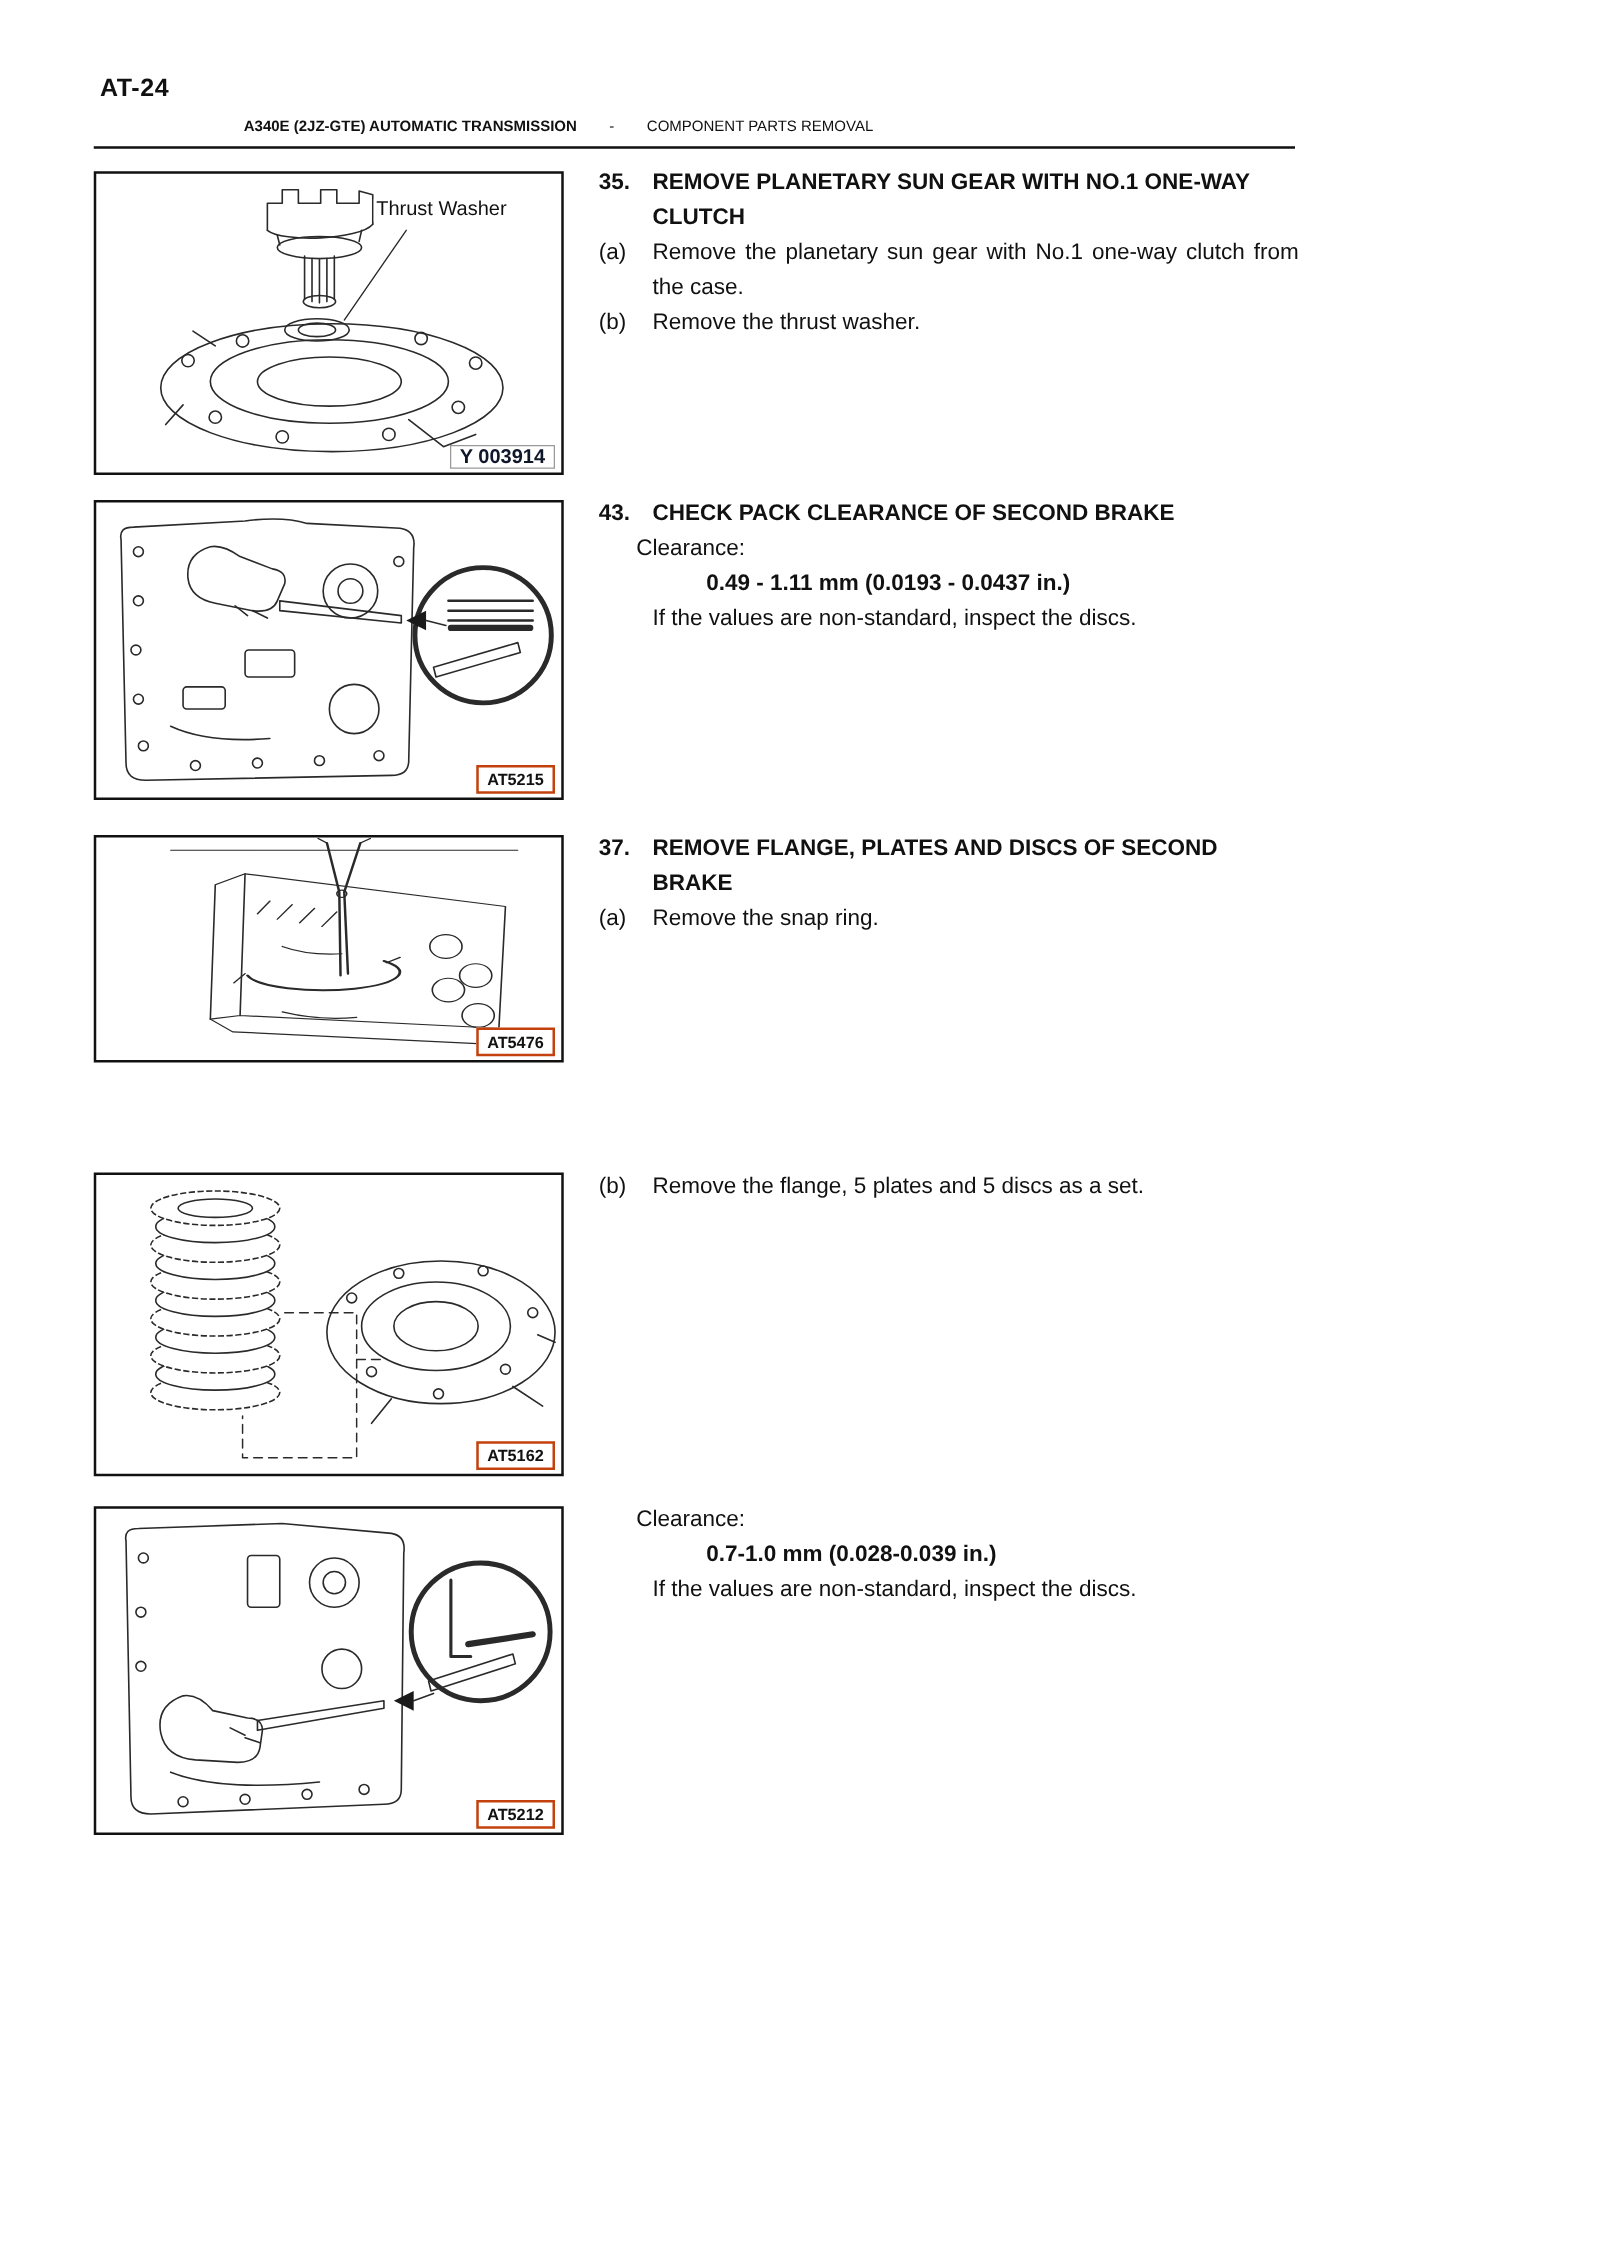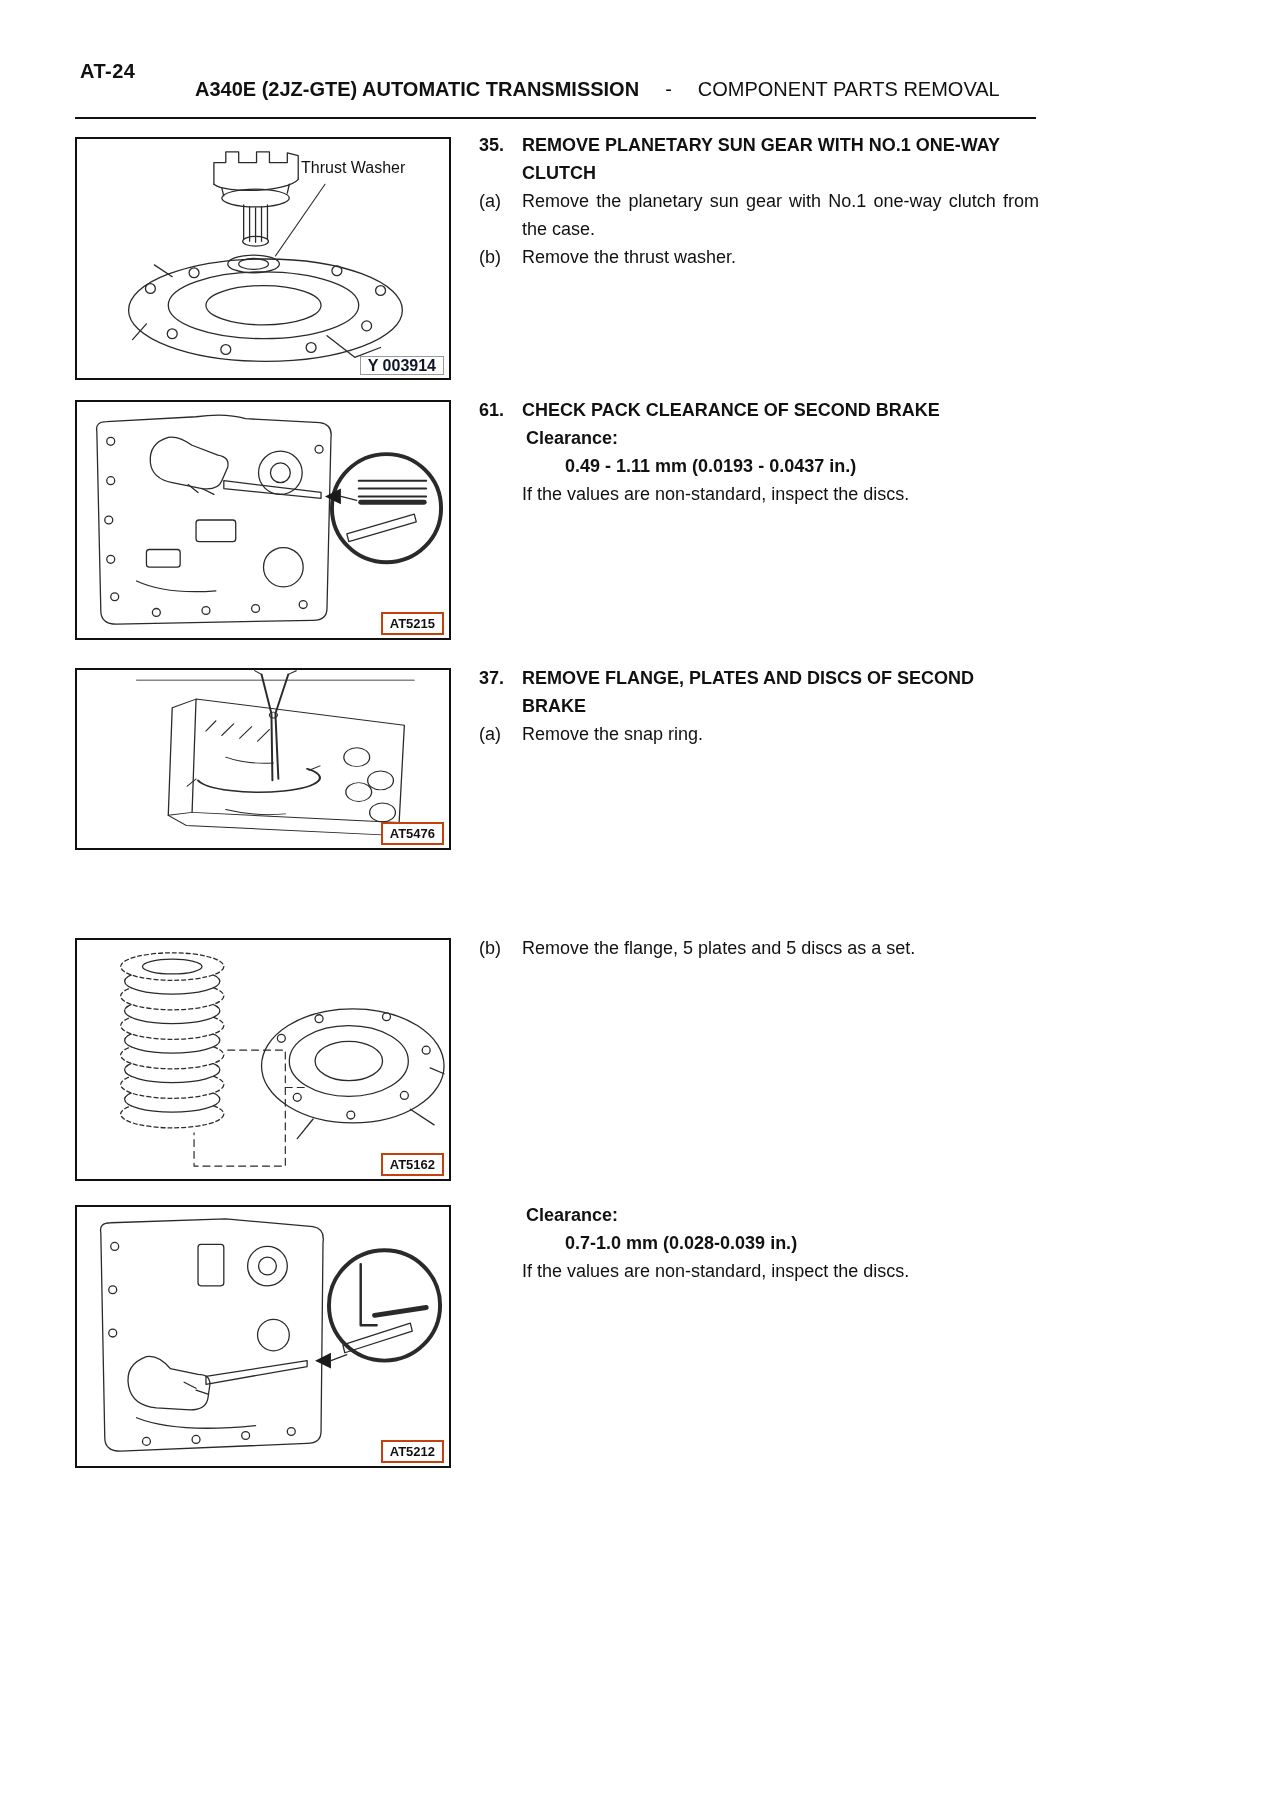--- a/index.html
+++ b/index.html
@@ -1,40 +1,40 @@
 <!DOCTYPE html>
 <html><head>
 <meta charset="utf-8">
 <style>
   * { margin:0; padding:0; box-sizing:border-box; }
   html,body { background:#ffffff; }
   body { font-family:"Liberation Sans", sans-serif; color:#111; }
   .page { position:relative; width:1280px; height:1811px; background:#fff; overflow:hidden; }
 
   .page-number { position:absolute; left:80px; top:60px; font-size:20px; font-weight:bold; letter-spacing:.5px; }
-  .header-line { position:absolute; left:195px; top:78px; font-size:20px; white-space:nowrap; }
+  .header-line { position:absolute; left:195px; top:94px; font-size:12px; white-space:nowrap; }
   .hdr-model { font-weight:bold; }
   .hdr-sep { padding:0 26px; }
   .rule { position:absolute; left:75px; top:117px; width:961px; height:2px; background:#111; }
 
   .figure { position:absolute; left:75px; width:376px; border:2px solid #111; background:#fff; }
   .figure svg { position:absolute; left:0; top:0; width:100%; height:100%; }
   .fig-code { position:absolute; right:5px; bottom:3px; border:2px solid #c2410c; background:#fff; padding:0 7px; font-size:13px; font-weight:bold; line-height:19px; }
   .fig-code.light { border:1px solid #999; color:#0f172a; font-weight:bold; font-size:16px; line-height:17px; }
   .fig-callout { position:absolute; font-size:16px; background:#fff; padding:0 2px; }
 
   .step { position:absolute; left:479px; width:560px; font-size:18px; line-height:28px; }
   .step-head { display:flex; font-weight:bold; }
   .step-num { flex:0 0 43px; }
   .step-title { flex:1; }
   .step-item { display:flex; }
   .item-label { flex:0 0 43px; }
   .item-text { flex:1; text-align:justify; }
   .step-body { margin-left:43px; text-align:justify; }
-  .clearance-label { margin-left:47px; font-weight:bold; }
+  .clearance-label { margin-left:30px; font-weight:normal; }
   .clearance-value { margin-left:86px; font-weight:bold; }
 
   .ln { fill:none; stroke:#2a2a2a; stroke-width:1.3; stroke-linejoin:round; stroke-linecap:round; }
   .thick { stroke-width:4; }
   .fillw { fill:#fff; stroke:#2a2a2a; stroke-width:1.3; }
   .solid { fill:#1a1a1a; stroke:none; }
 </style>
 </head>
 <body>
 
@@ -213,21 +213,21 @@
       <span class="item-text">Remove the planetary sun gear with No.1 one-way clutch from the case.</span>
     </div>
     <div class="step-item">
       <span class="item-label">(b)</span>
       <span class="item-text">Remove the thrust washer.</span>
     </div>
   </div>
 
   <div class="step" style="top:396px">
     <div class="step-head">
-      <span class="step-num">61.</span>
+      <span class="step-num">43.</span>
       <span class="step-title">CHECK PACK CLEARANCE OF SECOND BRAKE</span>
     </div>
     <div class="clearance-label">Clearance:</div>
     <div class="clearance-value">0.49 - 1.11 mm (0.0193 - 0.0437 in.)</div>
     <div class="step-body">If the values are non-standard, inspect the discs.</div>
   </div>
 
   <div class="step" style="top:664px">
     <div class="step-head">
       <span class="step-num">37.</span>

